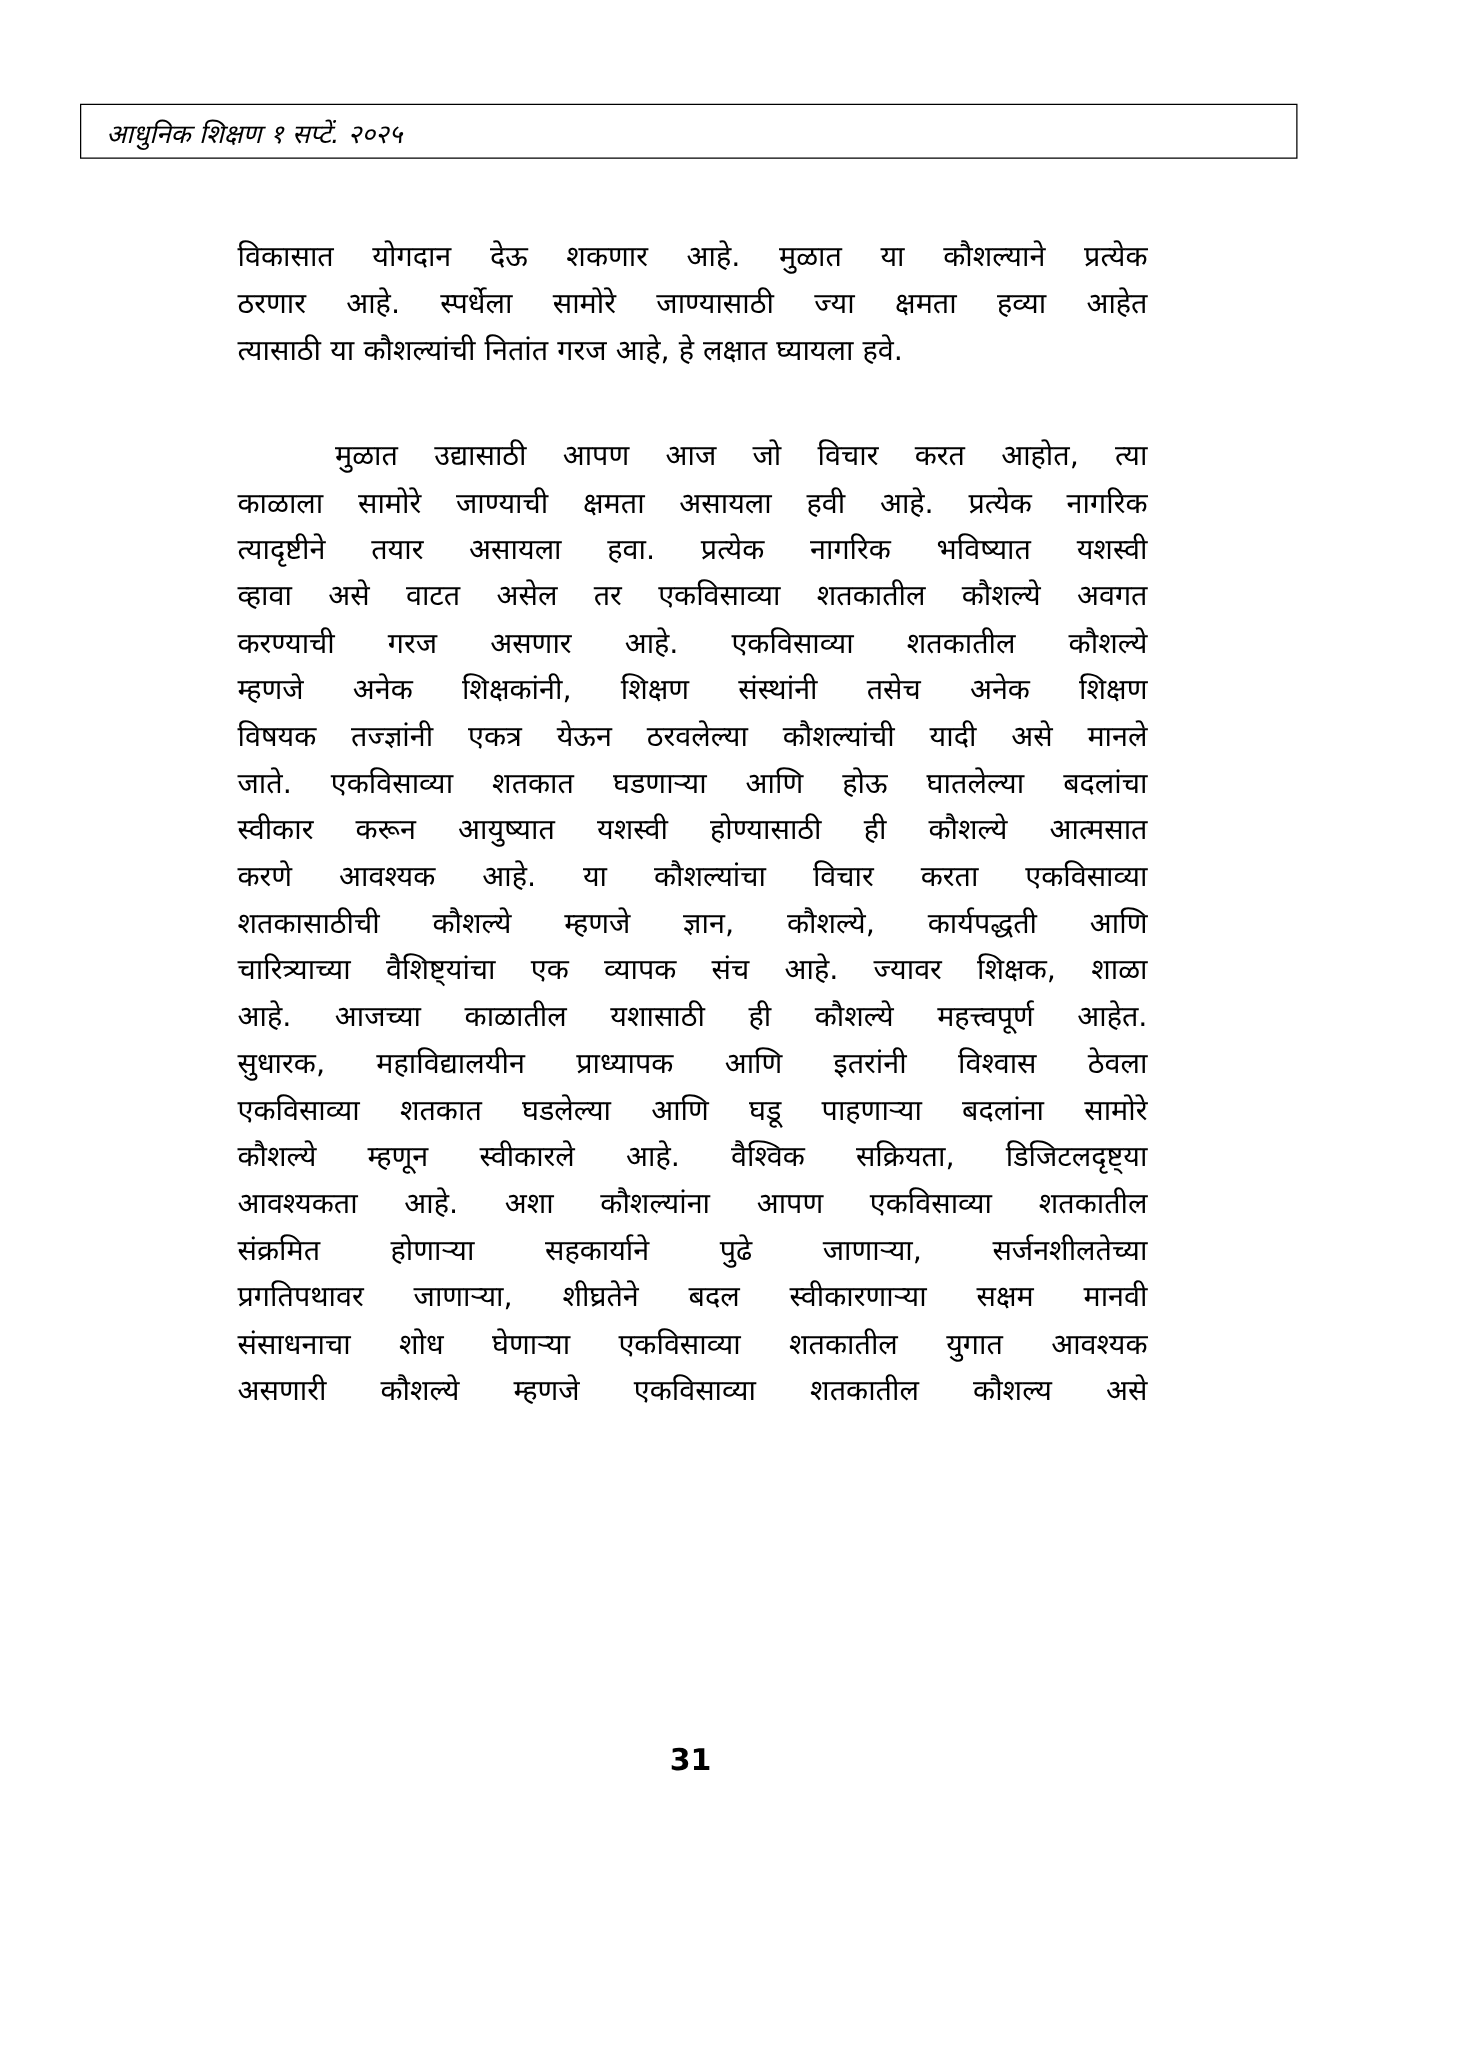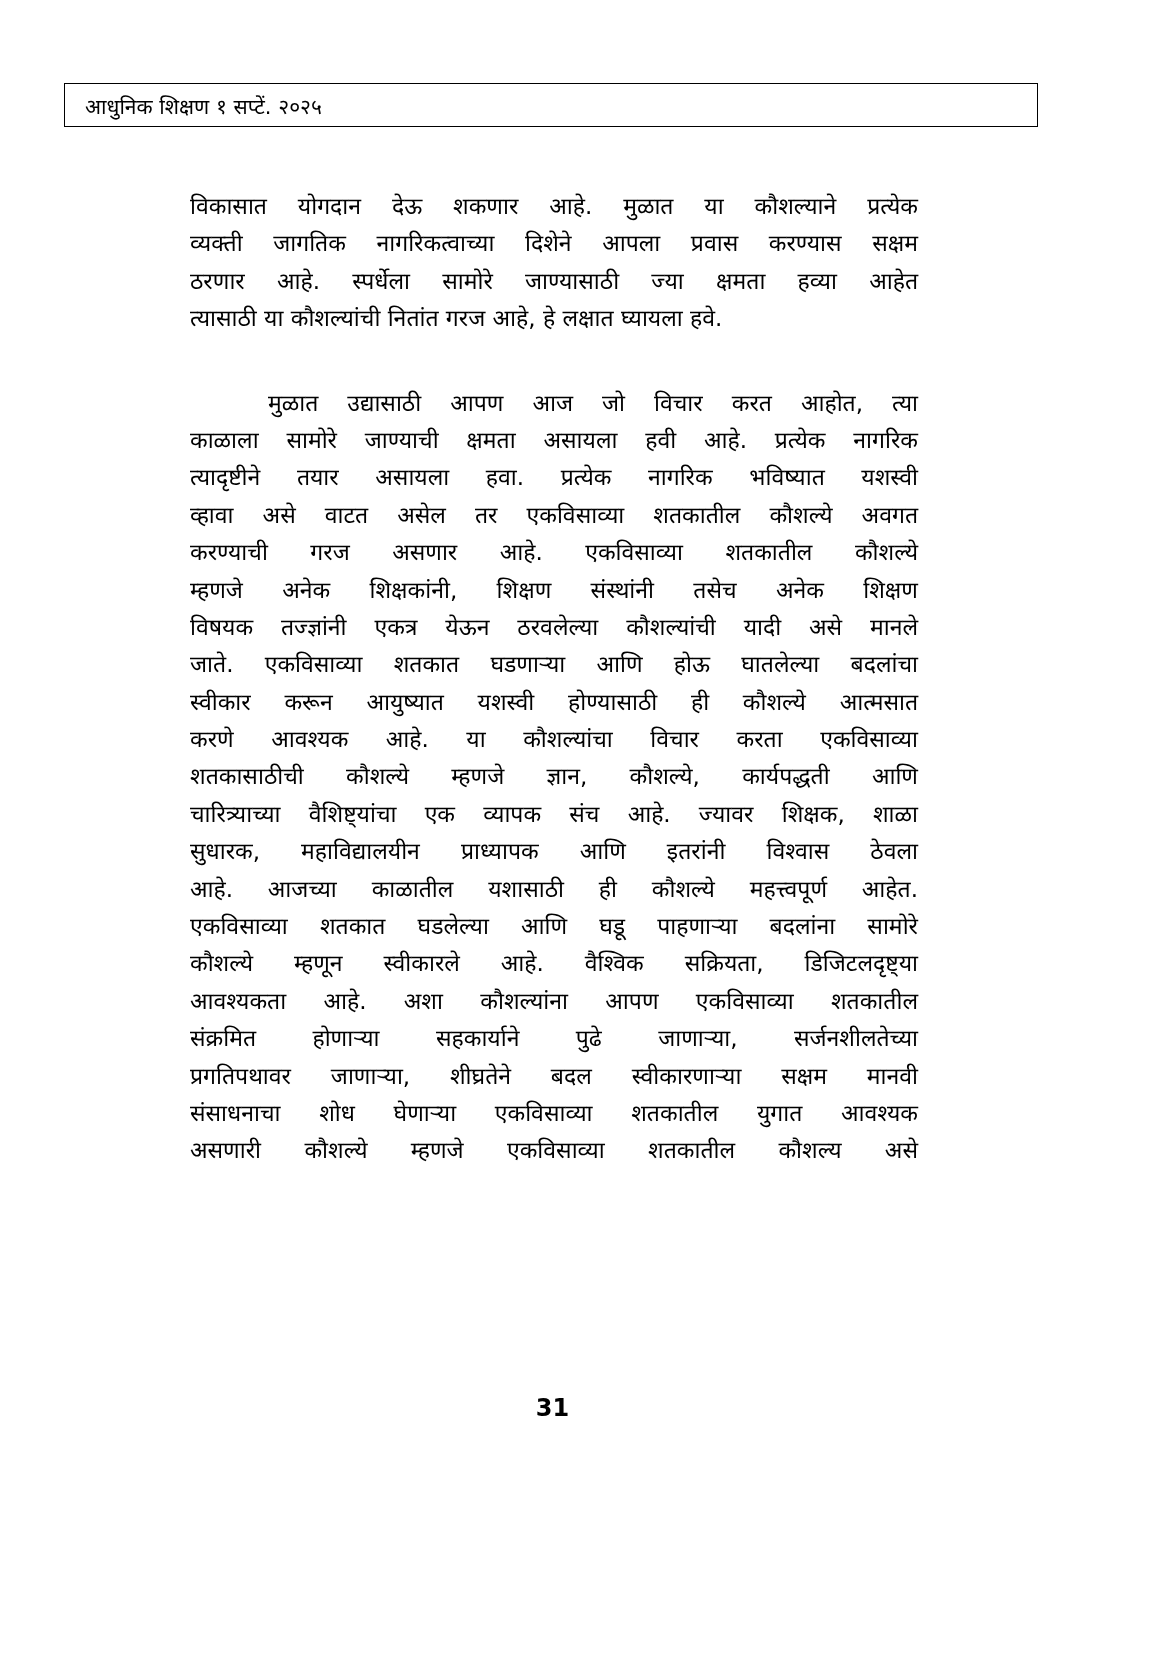--- a/index.html
+++ b/index.html
@@ -24,20 +24,21 @@
       border: 1.5px solid #000;
       box-sizing: border-box;
     }
     .header-left {
       position: absolute;
       left: 20px;
       top: 8px;
       font-size: 21px;
       font-family: "DejaVu Sans", sans-serif;
       white-space: nowrap;
+      font-style: italic;
     }
     .header-right {
       position: absolute;
       right: 70px;
       top: 9px;
       font-size: 22px;
       font-family: "Liberation Sans", sans-serif;
       white-space: nowrap;
       letter-spacing: -0.3px;
     }
@@ -85,40 +86,39 @@
 </head>
 <body>
 
 <div class="header-box">
   <span class="header-left">आधुनिक शिक्षण १ सप्टें. २०२५</span>
 </div>
 
 <div class="content">
   <div>
     <div class="line">विकासात योगदान देऊ शकणार आहे. मुळात या कौशल्याने प्रत्येक</div>
-    <div class="line">व्यक्ती जागतिक नागरिकत्वाच्या दिशेने आपला प्रवास करण्यास सक्षम</div>
     <div class="line">ठरणार आहे. स्पर्धेला सामोरे जाण्यासाठी ज्या क्षमता हव्या आहेत</div>
     <div class="line last">त्यासाठी या कौशल्यांची नितांत गरज आहे, हे लक्षात घ्यायला हवे.</div>
   </div>
   <div class="para-gap"></div>
   <div>
     <div class="line indent">मुळात उद्यासाठी आपण आज जो विचार करत आहोत, त्या</div>
     <div class="line">काळाला सामोरे जाण्याची क्षमता असायला हवी आहे. प्रत्येक नागरिक</div>
     <div class="line">त्यादृष्टीने तयार असायला हवा. प्रत्येक नागरिक भविष्यात यशस्वी</div>
     <div class="line">व्हावा असे वाटत असेल तर एकविसाव्या शतकातील कौशल्ये अवगत</div>
     <div class="line">करण्याची गरज असणार आहे. एकविसाव्या शतकातील कौशल्ये</div>
     <div class="line">म्हणजे अनेक शिक्षकांनी, शिक्षण संस्थांनी तसेच अनेक शिक्षण</div>
     <div class="line">विषयक तज्ज्ञांनी एकत्र येऊन ठरवलेल्या कौशल्यांची यादी असे मानले</div>
     <div class="line">जाते. एकविसाव्या शतकात घडणाऱ्या आणि होऊ घातलेल्या बदलांचा</div>
     <div class="line">स्वीकार करून आयुष्यात यशस्वी होण्यासाठी ही कौशल्ये आत्मसात</div>
     <div class="line">करणे आवश्यक आहे. या कौशल्यांचा विचार करता एकविसाव्या</div>
     <div class="line">शतकासाठीची कौशल्ये म्हणजे ज्ञान, कौशल्ये, कार्यपद्धती आणि</div>
     <div class="line">चारित्र्याच्या वैशिष्ट्यांचा एक व्यापक संच आहे. ज्यावर शिक्षक, शाळा</div>
+    <div class="line">आहे. आजच्या काळातील यशासाठी ही कौशल्ये महत्त्वपूर्ण आहेत.</div>
     <div class="line">सुधारक, महाविद्यालयीन प्राध्यापक आणि इतरांनी विश्वास ठेवला</div>
-    <div class="line">आहे. आजच्या काळातील यशासाठी ही कौशल्ये महत्त्वपूर्ण आहेत.</div>
     <div class="line">एकविसाव्या शतकात घडलेल्या आणि घडू पाहणाऱ्या बदलांना सामोरे</div>
     <div class="line">कौशल्ये म्हणून स्वीकारले आहे. वैश्विक सक्रियता, डिजिटलदृष्ट्या</div>
     <div class="line">आवश्यकता आहे. अशा कौशल्यांना आपण एकविसाव्या शतकातील</div>
     <div class="line">संक्रमित होणाऱ्या सहकार्याने पुढे जाणाऱ्या, सर्जनशीलतेच्या</div>
     <div class="line">प्रगतिपथावर जाणाऱ्या, शीघ्रतेने बदल स्वीकारणाऱ्या सक्षम मानवी</div>
     <div class="line">संसाधनाचा शोध घेणाऱ्या एकविसाव्या शतकातील युगात आवश्यक</div>
     <div class="line">असणारी कौशल्ये म्हणजे एकविसाव्या शतकातील कौशल्य असे</div>
   </div>
 </div>
 

